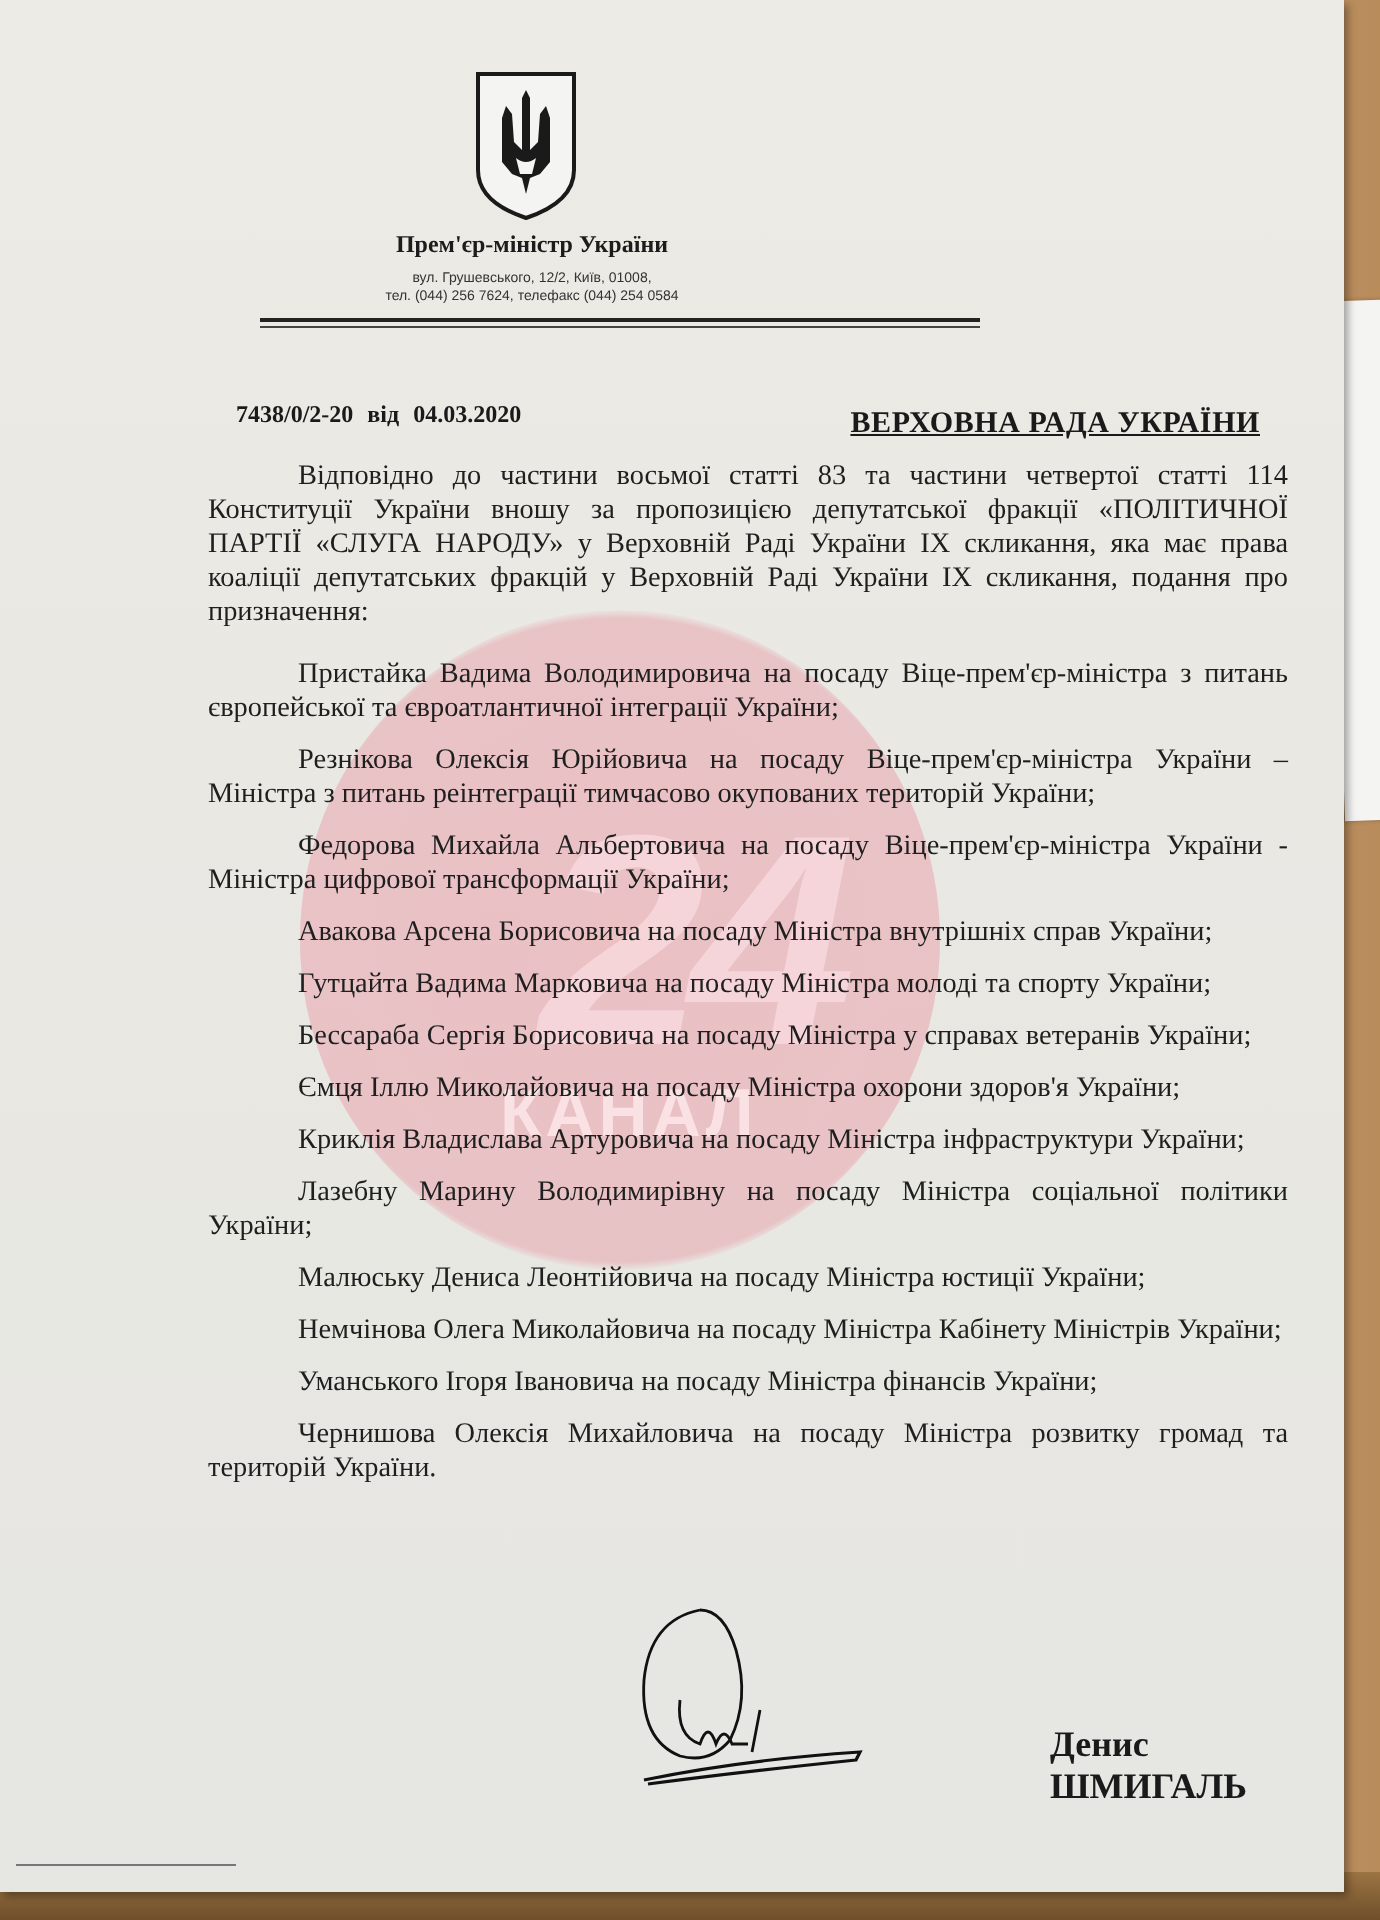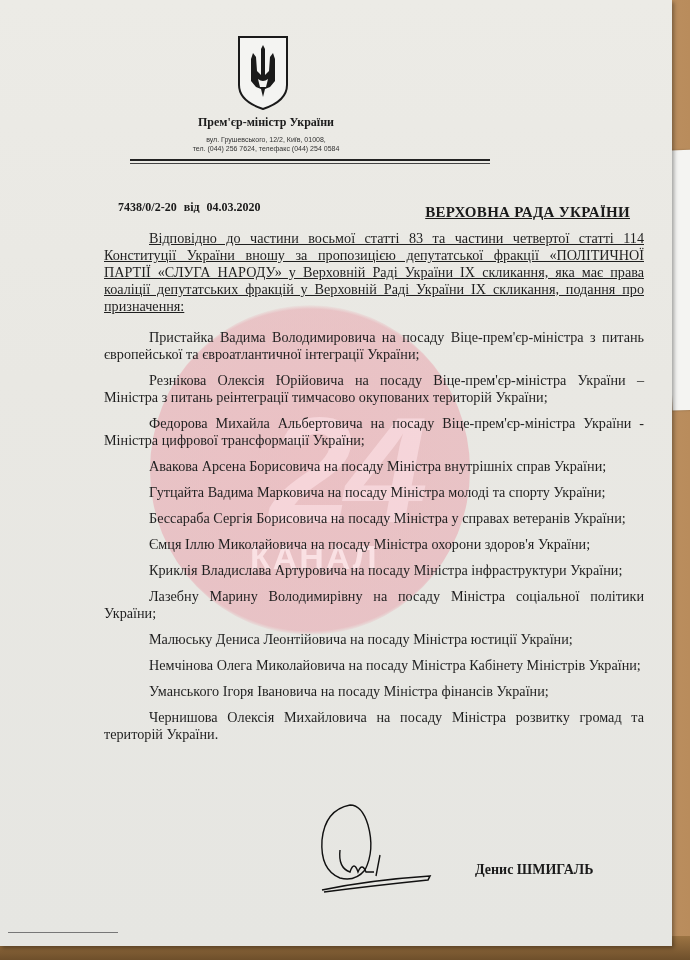--- a/index.html
+++ b/index.html
@@ -61,25 +61,25 @@
   .ref .lbl { font-weight: bold; margin: 0 4px; }
   .addressee {
     position: absolute; right: 42px; top: 204px;
     font-weight: bold; font-size: 15px; color: #1a1a1a; letter-spacing: 0.3px; text-decoration: underline;
   }
   .body-text {
     position: absolute; left: 104px; top: 230px; width: 540px;
     font-size: 14.2px; line-height: 17px; color: #1f1f1f; text-align: justify;
   }
   .body-text p { margin: 0; text-indent: 45px; }
-  .body-text .intro { margin-bottom: 14px; text-decoration: underline; }
+  .body-text .intro { margin-bottom: 14px; }
   .body-text .item { margin-bottom: 9px; }
   .sig-name {
-    position: absolute; left: 475px; top: 862px;
-    font-weight: bold; font-size: 14px; color: #1a1a1a;
+    position: absolute; left: 525px; top: 862px;
+    font-weight: bold; font-size: 18px; color: #1a1a1a;
   }
   .signature { position: absolute; left: 310px; top: 800px; width: 130px; height: 95px; }
   .foot-line { position: absolute; left: 8px; top: 932px; width: 110px; height: 1px; background: #777; }
 </style>
 </head>
 <body>
 
 <div class="desk-bottom"></div>
 <div class="side-sheet"></div>
 

